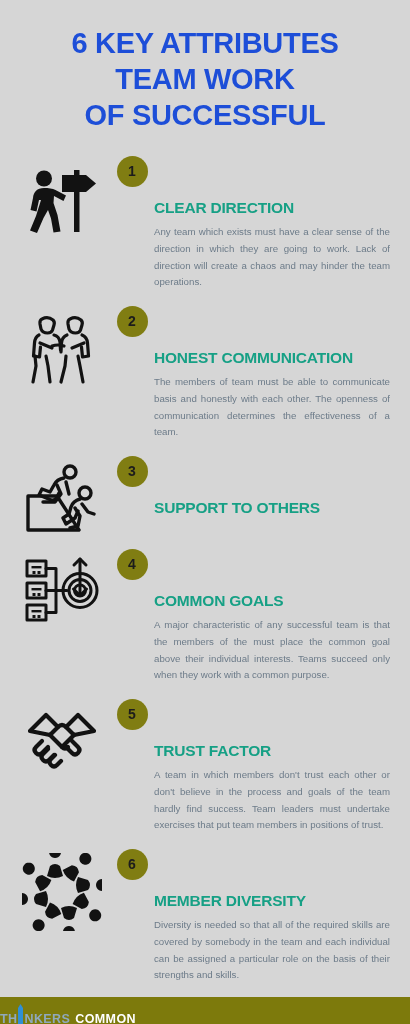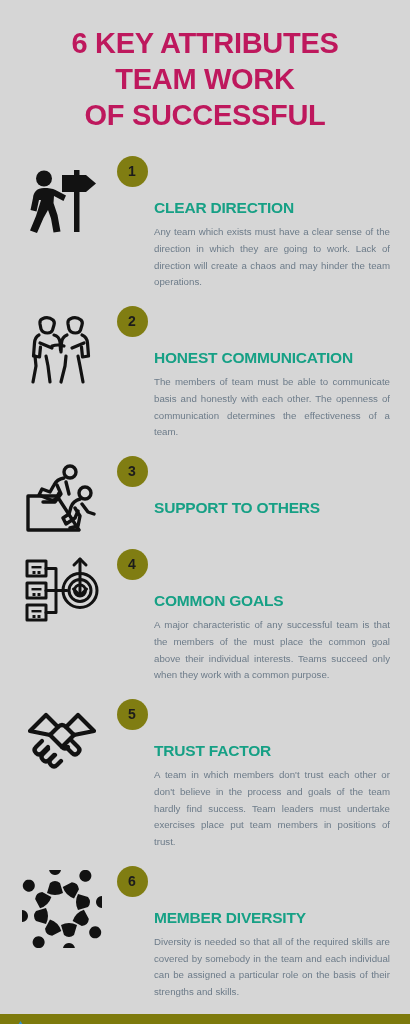--- a/index.html
+++ b/index.html
@@ -25,21 +25,21 @@
     position: relative;
   }
 
   
   .title-block {
     padding: 26px 22px 8px 22px;
     text-align: center;
   }
 
   .title-line {
-    color: #be185d;
+    color: #1d4ed8;
     font-weight: bold;
     font-size: 29px;
     line-height: 1.24;
     letter-spacing: -0.3px;
     text-transform: uppercase;
     white-space: nowrap;
   }
 
   
   .items {
@@ -292,21 +292,21 @@
             <path d="M33 52 l-4 4 q-3 3 0 6 q3 3 6 0 l4 -4"></path>
             <path d="M44 44 l6 6 q3 3 6 0 q3 -3 0 -6 l-6 -6"></path>
           </g>
         </svg>
       </div>
       <div class="num-col">
         <div class="num-badge">5</div>
       </div>
       <div class="text-col">
         <div class="item-heading">TRUST FACTOR</div>
-        <div class="item-body">A team in which members don't trust each other or don't believe in the process and goals of the team hardly find success. Team leaders must undertake exercises place put team members in positions of trust.</div>
+        <div class="item-body">A team in which members don't trust each other or don't believe in the process and goals of the team hardly find success. Team leaders must undertake exercises that put team members in positions of trust.</div>
       </div>
     </div>
 
     <div class="item">
       <div class="icon-col">
         <svg width="80" height="78" viewBox="0 0 80 78">
           <g fill="#121212">
             <g transform="translate(40,39)">
               <g transform="rotate(0)">
                   <path d="M-7 -34 a6 6 0 1 1 0.1 0 Z M-12 -26 q5 -4 10 0 l3 10 q-8 4 -16 0 Z"></path>

